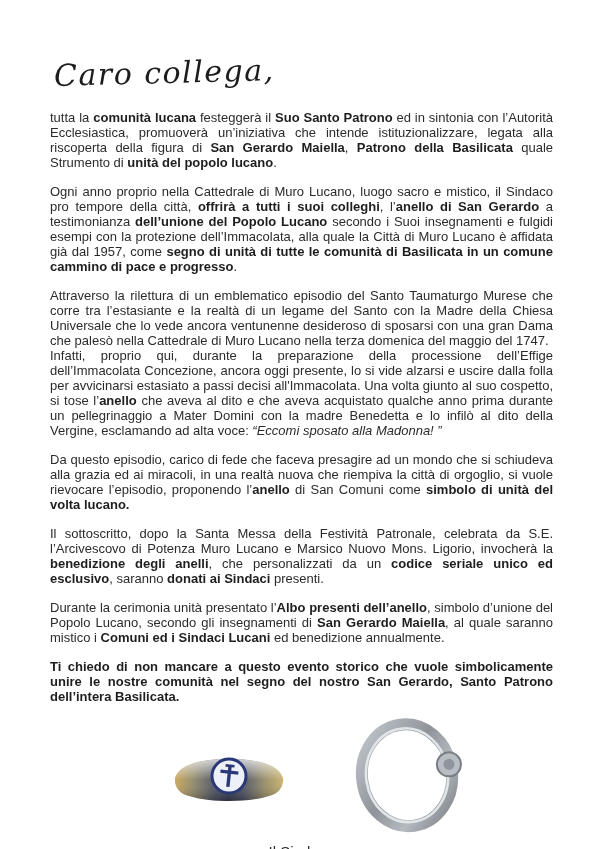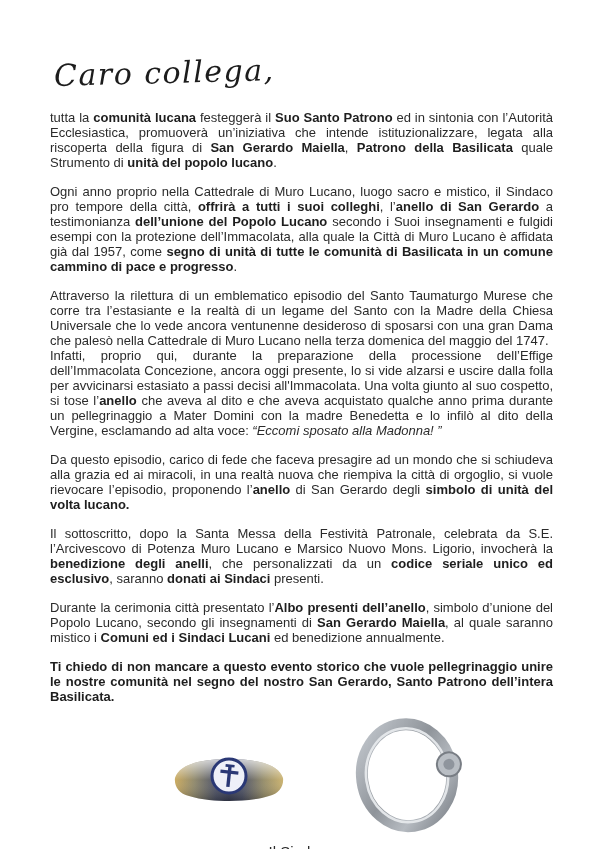--- a/index.html
+++ b/index.html
@@ -62,24 +62,24 @@
 <body>
 
 <div class="page">
 
   <div class="salutation">Caro collega,</div>
 
   <div class="letter-body">
       <p class="para"><span>tutta la </span><span class="b">comunità lucana</span><span> festeggerà il </span><span class="b">Suo Santo Patrono</span><span> ed in sintonia con l’Autorità Ecclesiastica, promuoverà un’iniziativa che intende istituzionalizzare, legata alla riscoperta della figura di </span><span class="b">San Gerardo Maiella</span><span>, </span><span class="b">Patrono della Basilicata</span><span> quale Strumento di </span><span class="b">unità del popolo lucano</span><span>.</span></p>
       <p class="para"><span>Ogni anno proprio nella Cattedrale di Muro Lucano, luogo sacro e mistico, il Sindaco pro tempore della città, </span><span class="b">offrirà a tutti i suoi colleghi</span><span>, l’</span><span class="b">anello di San Gerardo</span><span> a testimonianza </span><span class="b">dell’unione del Popolo Lucano</span><span> secondo i Suoi insegnamenti e fulgidi esempi con la protezione dell’Immacolata, alla quale la Città di Muro Lucano è affidata già dal 1957, come </span><span class="b">segno di unità di tutte le comunità di Basilicata in un comune cammino di pace e progresso</span><span>.</span></p>
       <p class="para"><span>Attraverso la rilettura di un emblematico episodio del Santo Taumaturgo Murese che corre tra l’estasiante e la realtà di un legame del Santo con la Madre della Chiesa Universale che lo vede ancora ventunenne desideroso di sposarsi con una gran Dama che palesò nella Cattedrale di Muro Lucano nella terza domenica del maggio del 1747.</span><br><span>Infatti, proprio qui, durante la preparazione della processione dell’Effige dell’Immacolata Concezione, ancora oggi presente, lo si vide alzarsi e uscire dalla folla per avvicinarsi estasiato a passi decisi all'Immacolata. Una volta giunto al suo cospetto, si tose l’</span><span class="b">anello</span><span> che aveva al dito e che aveva acquistato qualche anno prima durante un pellegrinaggio a Mater Domini con la madre Benedetta e lo infilò al dito della Vergine, esclamando ad alta voce: </span><span style="font-style: italic;">“Eccomi sposato alla Madonna! ”</span></p>
-      <p class="para"><span>Da questo episodio, carico di fede che faceva presagire ad un mondo che si schiudeva alla grazia ed ai miracoli, in una realtà nuova che riempiva la città di orgoglio, si vuole rievocare l’episodio, proponendo l’</span><span class="b">anello</span><span> di San Gerardo degli </span><span class="b">simbolo di unità del volta lucano.</span></p>
+      <p class="para"><span>Da questo episodio, carico di fede che faceva presagire ad un mondo che si schiudeva alla grazia ed ai miracoli, in una realtà nuova che riempiva la città di orgoglio, si vuole rievocare l’episodio, proponendo l’</span><span class="b">anello</span><span> di San Comuni come </span><span class="b">simbolo di unità del volta lucano.</span></p>
       <p class="para"><span>Il sottoscritto, dopo la Santa Messa della Festività Patronale, celebrata da S.E. l’Arcivescovo di Potenza Muro Lucano e Marsico Nuovo Mons. Ligorio, invocherà la </span><span class="b">benedizione degli anelli</span><span>, che personalizzati da un </span><span class="b">codice seriale unico ed esclusivo</span><span>, saranno </span><span class="b">donati ai Sindaci</span><span> presenti.</span></p>
-      <p class="para"><span>Durante la cerimonia città presentato l’</span><span class="b">Albo presenti dell’anello</span><span>, simbolo d’unione del Popolo Lucano, secondo gli insegnamenti di </span><span class="b">San Gerardo Maiella</span><span>, al quale saranno mistico i </span><span class="b">Comuni ed i Sindaci Lucani</span><span> ed benedizione annualmente.</span></p>
-      <p class="para"><span class="b">Ti chiedo di non mancare a questo evento storico che vuole pellegrinaggio unire le nostre comunità nel segno del nostro San Gerardo, Santo Patrono dell’intera Basilicata.</span></p>
+      <p class="para"><span>Durante la cerimonia unità presentato l’</span><span class="b">Albo presenti dell’anello</span><span>, simbolo d’unione del Popolo Lucano, secondo gli insegnamenti di </span><span class="b">San Gerardo Maiella</span><span>, al quale saranno mistico i </span><span class="b">Comuni ed i Sindaci Lucani</span><span> ed benedizione annualmente.</span></p>
+      <p class="para"><span class="b">Ti chiedo di non mancare a questo evento storico che vuole simbolicamente unire le nostre comunità nel segno del nostro San Gerardo, Santo Patrono dell’intera Basilicata.</span></p>
     </div>
 
   <div class="rings-row">
 
     <span>
       <svg width="120" height="78" viewBox="0 0 120 78" xmlns="http://www.w3.org/2000/svg">
         <defs>
           <linearGradient id="bandGrad" x1="0" y1="0" x2="1" y2="0">
             <stop offset="0" stop-color="#c9a85a"></stop>
             <stop offset="0.18" stop-color="#8d8668"></stop>

